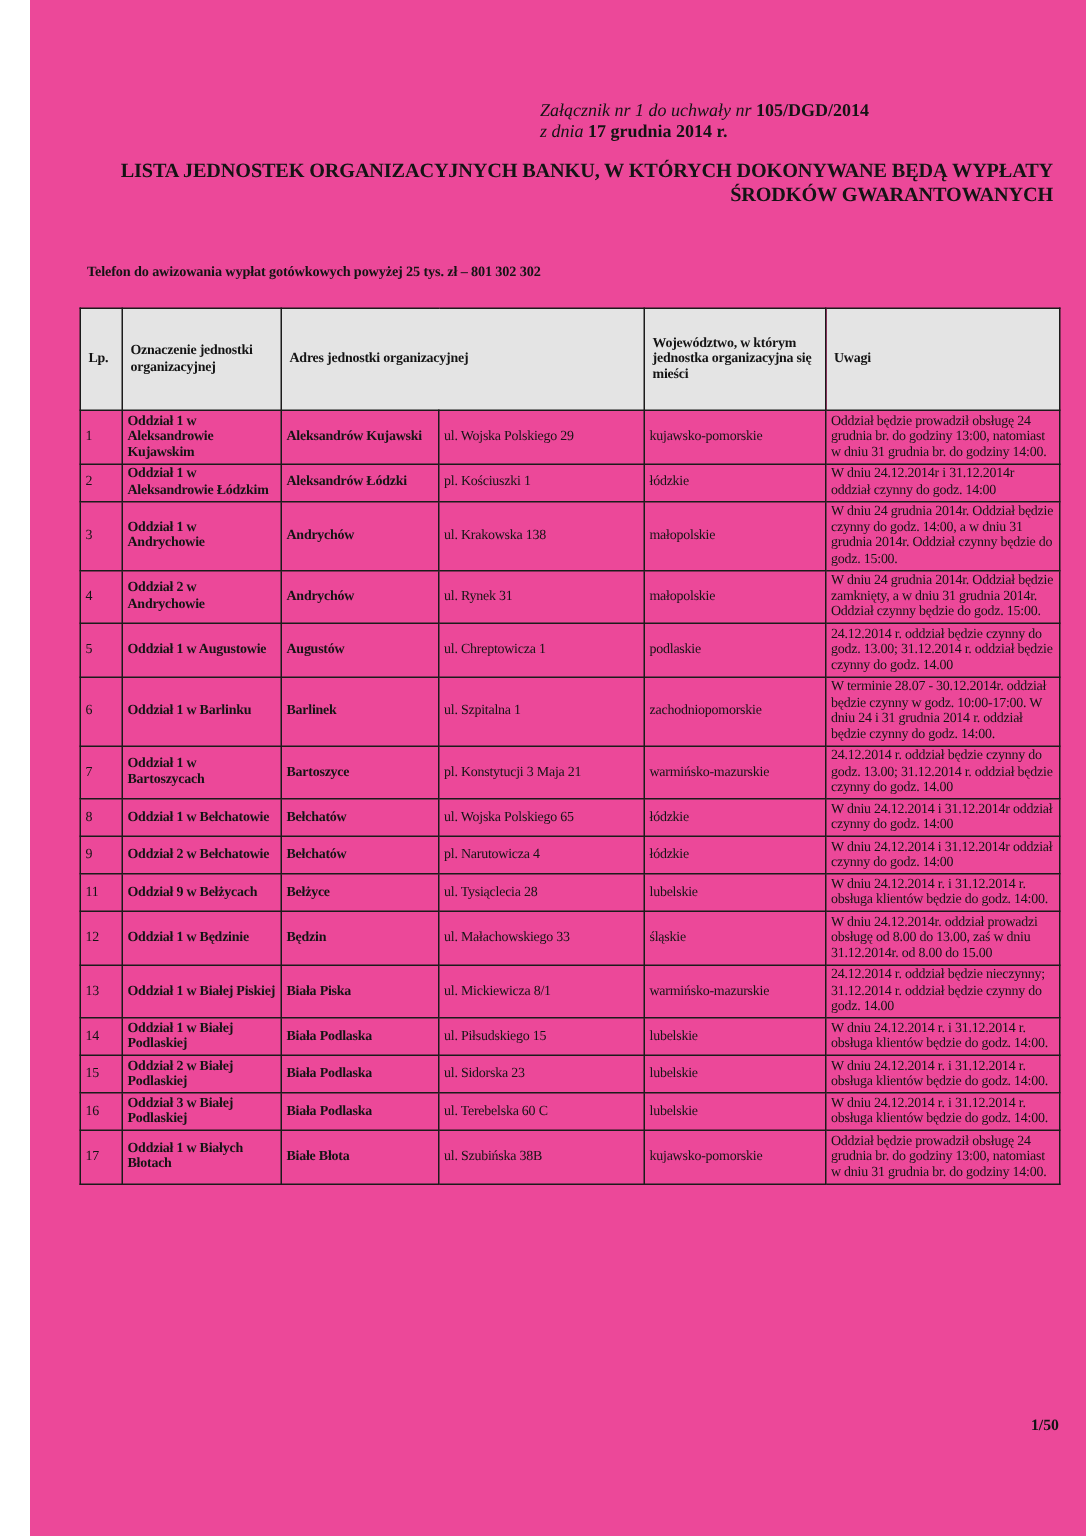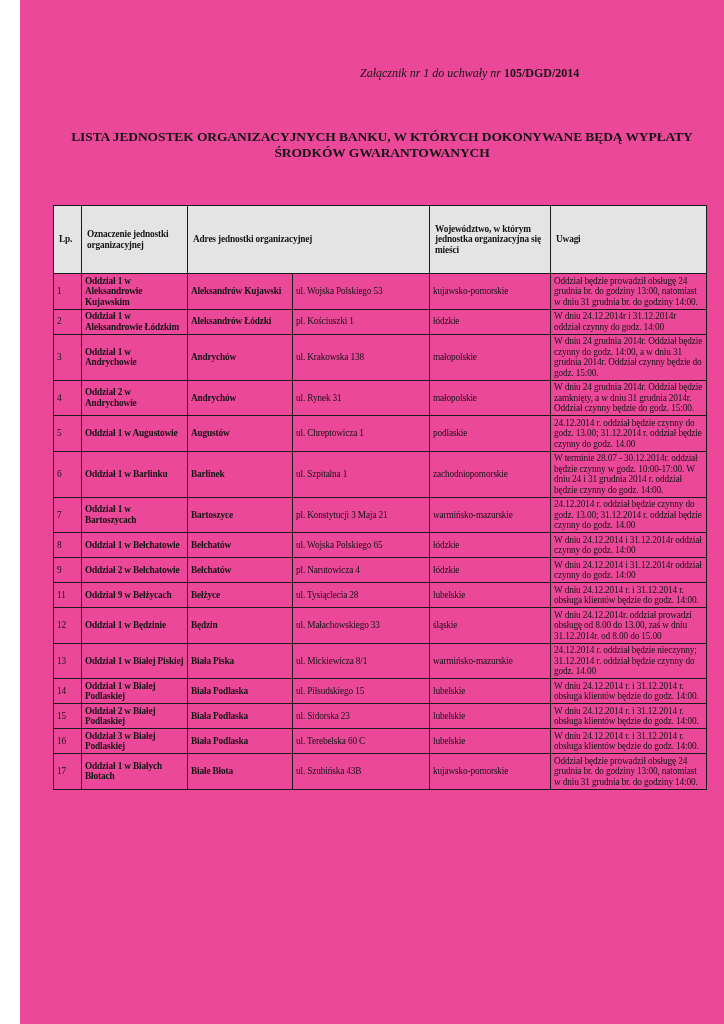--- a/index.html
+++ b/index.html
@@ -12,22 +12,22 @@
     overflow:hidden;
     margin-left:20px;
   }
   .annotation{
     position:absolute;left:340px;top:66px;
     font-size:12px;line-height:14px;
   }
   .annotation .it{font-style:italic;}
   .annotation .bd{font-weight:bold;}
   .doc-title{
-    position:absolute;left:42px;top:129px;width:640px;
-    text-align:center;font-weight:bold;font-size:13.5px;line-height:16px;
+    position:absolute;left:42px;top:106px;width:640px;
+    text-align:right;font-weight:bold;font-size:13.5px;line-height:16px;
     letter-spacing:-0.1px;
   }
   .phone-note{
     position:absolute;left:38px;top:177px;
     font-size:9.5px;font-weight:bold;letter-spacing:-0.1px;
   }
   table.units{
     position:absolute;left:33px;top:205px;width:653px;
     border-collapse:collapse;table-layout:fixed;
   }
@@ -54,24 +54,26 @@
     text-align:right;font-weight:bold;font-size:10.5px;
   }
 </style>
 </head>
 <body>
 
 <div class="page">
 
   <div class="annotation" id="annotation">
       <div><span class="it ">Załącznik nr 1 do uchwały nr </span><span class="bd">105/DGD/2014</span></div>
+      <div><span class="it ">z dnia </span><span class="bd">17 grudnia 2014 r.</span></div>
     </div>
 
   <div class="doc-title">LISTA JEDNOSTEK ORGANIZACYJNYCH BANKU, W KTÓRYCH DOKONYWANE BĘDĄ WYPŁATY ŚRODKÓW GWARANTOWANYCH</div>
 
+  <div class="phone-note">Telefon do awizowania wypłat gotówkowych powyżej 25 tys. zł – 801 302 302</div>
 
   <table class="units">
     <colgroup>
       <col style="width:28px">
         <col style="width:106px">
         <col style="width:105px">
       <col style="width:137px">
         <col style="width:121px">
         <col style="width:156px">
     </colgroup>
@@ -82,21 +84,21 @@
         <th colspan="2">Adres jednostki organizacyjnej</th>
         <th>Województwo, w którym jednostka organizacyjna się mieści</th>
         <th>Uwagi</th>
       </tr>
     </thead>
     <tbody id="rows">
         <tr>
           <td class="lp">1</td>
           <td class="unit">Oddział 1 w Aleksandrowie Kujawskim</td>
           <td class="city">Aleksandrów Kujawski</td>
-          <td class="street">ul. Wojska Polskiego 53</td>
+          <td class="street">ul. Wojska Polskiego 29</td>
           <td class="voiv">kujawsko-pomorskie</td>
           <td class="notes"><span class="b">Oddział będzie prowadził obsługę </span><span>24 grudnia br. do godziny 13:00, natomiast w dniu 31 grudnia br. do godziny 14:00.</span></td>
         </tr>
         <tr>
           <td class="lp">2</td>
           <td class="unit">Oddział 1 w Aleksandrowie Łódzkim</td>
           <td class="city">Aleksandrów Łódzki</td>
           <td class="street">pl. Kościuszki 1</td>
           <td class="voiv">łódzkie</td>
           <td class="notes"><span>W dniu 24.12.2014r i 31.12.2014r </span><span class="b">oddział czynny do godz. 14:00</span></td>
@@ -202,21 +204,22 @@
           <td class="unit">Oddział 3 w Białej Podlaskiej</td>
           <td class="city">Biała Podlaska</td>
           <td class="street">ul. Terebelska 60 C</td>
           <td class="voiv">lubelskie</td>
           <td class="notes"><span>W dniu 24.12.2014 r. i 31.12.2014 </span><span class="b">r. obsługa klientów będzie do godz. 14:00.</span></td>
         </tr>
         <tr>
           <td class="lp">17</td>
           <td class="unit">Oddział 1 w Białych Błotach</td>
           <td class="city">Białe Błota</td>
-          <td class="street">ul. Szubińska 43B</td>
+          <td class="street">ul. Szubińska 38B</td>
           <td class="voiv">kujawsko-pomorskie</td>
           <td class="notes"><span class="b">Oddział będzie prowadził obsługę </span><span>24 grudnia br. do godziny 13:00, natomiast w dniu 31 grudnia br. do godziny 14:00.</span></td>
         </tr>
       </tbody>
   </table>
 
+  <div class="pagenum">1/50</div>
 
 </div>
 
 </body></html>

